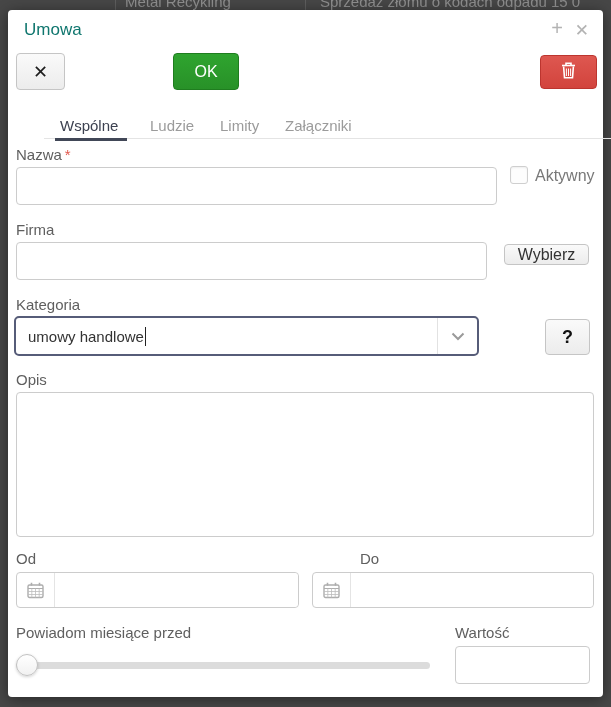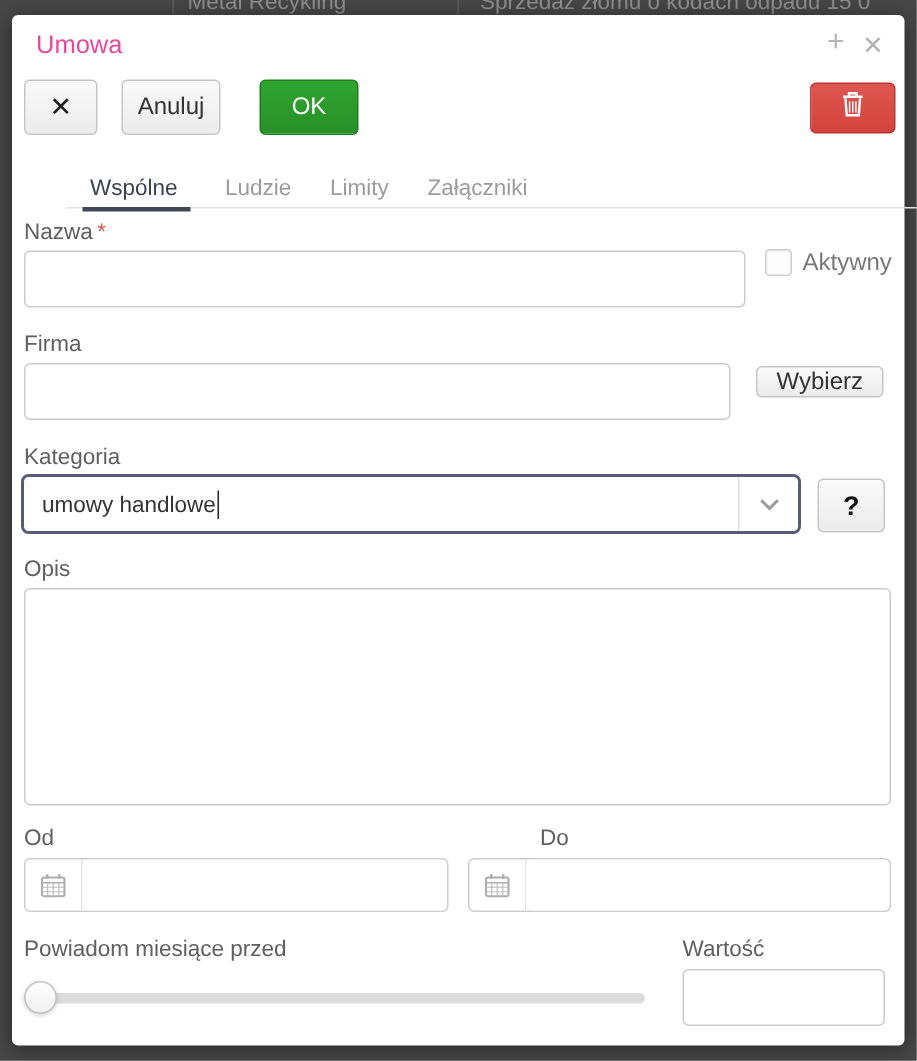--- a/index.html
+++ b/index.html
@@ -15,21 +15,21 @@
   .bg-cell { position:absolute; top:-7px; white-space:nowrap; }
   .bg-cell.c1 { left:125px; }
   .bg-cell.c2 { left:320px; }
   .bg-divider { position:absolute; top:0; width:1px; height:10px; background:#5e5e5e; }
 
   
   .dialog {
     position:absolute; left:8px; top:10px; width:595px; height:687px;
     background:#ffffff; border-radius:4px; box-shadow:0 2px 14px rgba(0,0,0,0.45);
   }
-  .dlg-title { position:absolute; left:16px; top:10px; font-size:17px; color:#ec4899; }
+  .dlg-title { position:absolute; left:16px; top:10px; font-size:17px; color:#0f766e; }
   .win-ctrl { position:absolute; top:6px; font-size:20px; color:#b3b3b3; cursor:pointer; line-height:24px; }
   .win-plus { right:40px; }
   .win-close { right:14px; font-size:17px; top:9px; }
 
   
   .btn {
     position:absolute; height:37px; border:1px solid #c5c5c5; border-radius:4px;
     background:linear-gradient(#fafafa,#ececec); color:#333; font-size:16px;
     font-family:inherit; cursor:pointer; display:flex; align-items:center; justify-content:center;
   }
@@ -66,21 +66,21 @@
     position:absolute; left:502px; top:156px; width:18px; height:18px;
     border:1px solid #cfcfcf; border-radius:3px; background:#fdfdfd; cursor:pointer;
     box-shadow:inset 0 1px 2px rgba(0,0,0,0.06);
   }
   .chk-label { position:absolute; left:527px; top:157px; font-size:16px; color:#787878; }
 
   .firma-input { left:8px; top:232px; width:471px; height:38px; }
   .btn-wybierz { left:496px; top:234px; width:85px; height:21px; }
 
   .combo {
-    position:absolute; left:6px; top:306px; width:520px; height:40px;
+    position:absolute; left:6px; top:306px; width:465px; height:40px;
     border:2px solid #565c78; border-radius:5px; background:#fff; cursor:text;
     display:flex; align-items:center;
   }
   .combo-text { padding-left:12px; font-size:15px; color:#333; }
   .caret { display:inline-block; width:1px; height:19px; background:#222; margin-left:1px; vertical-align:-4px; }
   .combo-arrow {
     position:absolute; right:0; top:0; width:40px; height:36px;
     border-left:1px solid #e2e2e2; display:flex; align-items:center; justify-content:center; cursor:pointer;
   }
   .btn-help { left:537px; top:309px; width:45px; height:36px; font-weight:bold; font-size:18px; color:#111; }
@@ -130,21 +130,20 @@
     <span class="bg-divider" style="left:305px;"></span>
   </div>
 
   <div class="dialog">
 
     <div class="dlg-title">Umowa</div>
     <div class="win-ctrl win-plus">+</div>
     <div class="win-ctrl win-close">✕</div>
 
     <button class="btn btn-x">✕</button>
-    <button class="btn btn-cancel">Anuluj</button>
     <button class="btn btn-ok">OK</button>
     <button class="btn btn-trash">
       <span>
         <svg width="15" height="17" viewBox="0 0 15 17">
           <path d="M1 3.5h13" fill="none" stroke="#fff" stroke-width="1.6"></path>
           <path d="M5 3V1.2h5V3" fill="none" stroke="#fff" stroke-width="1.6"></path>
           <path d="M2.6 4.5l.9 11.3h8l.9-11.3" fill="none" stroke="#fff" stroke-width="1.6"></path>
           <path d="M5.4 6.5v7.5M7.5 6.5v7.5M9.6 6.5v7.5" fill="none" stroke="#fff" stroke-width="1"></path>
         </svg>
       </span>

